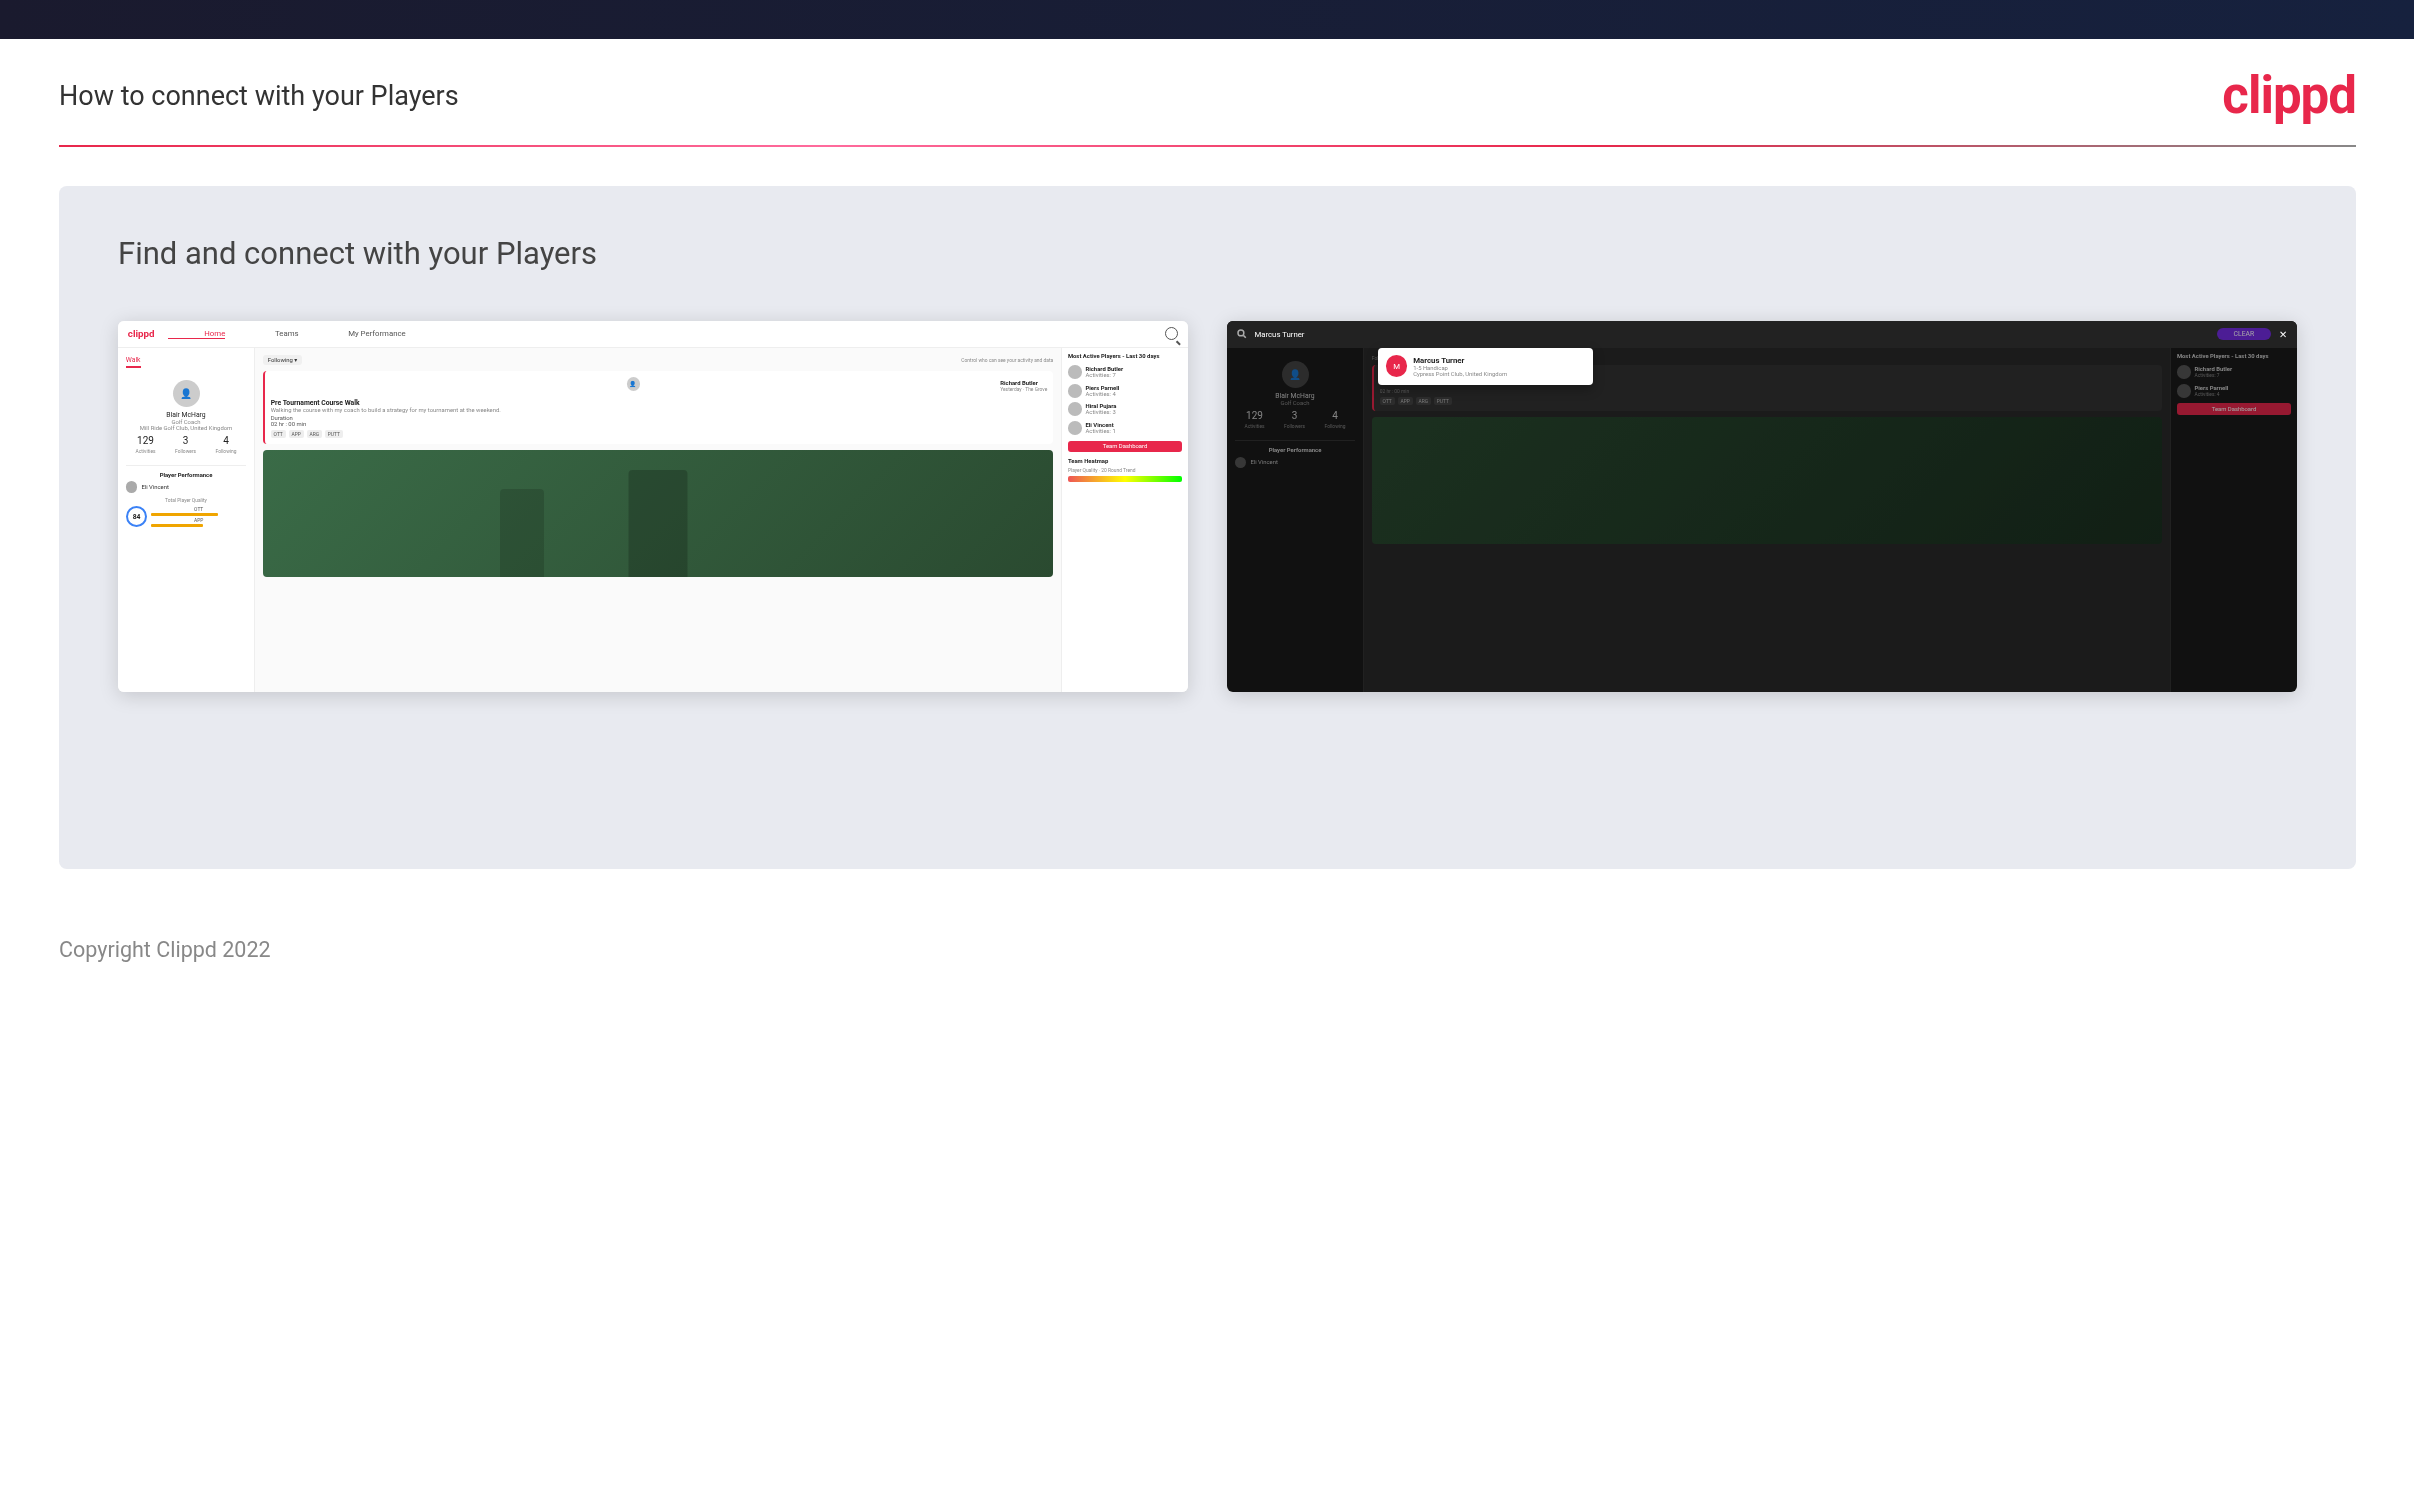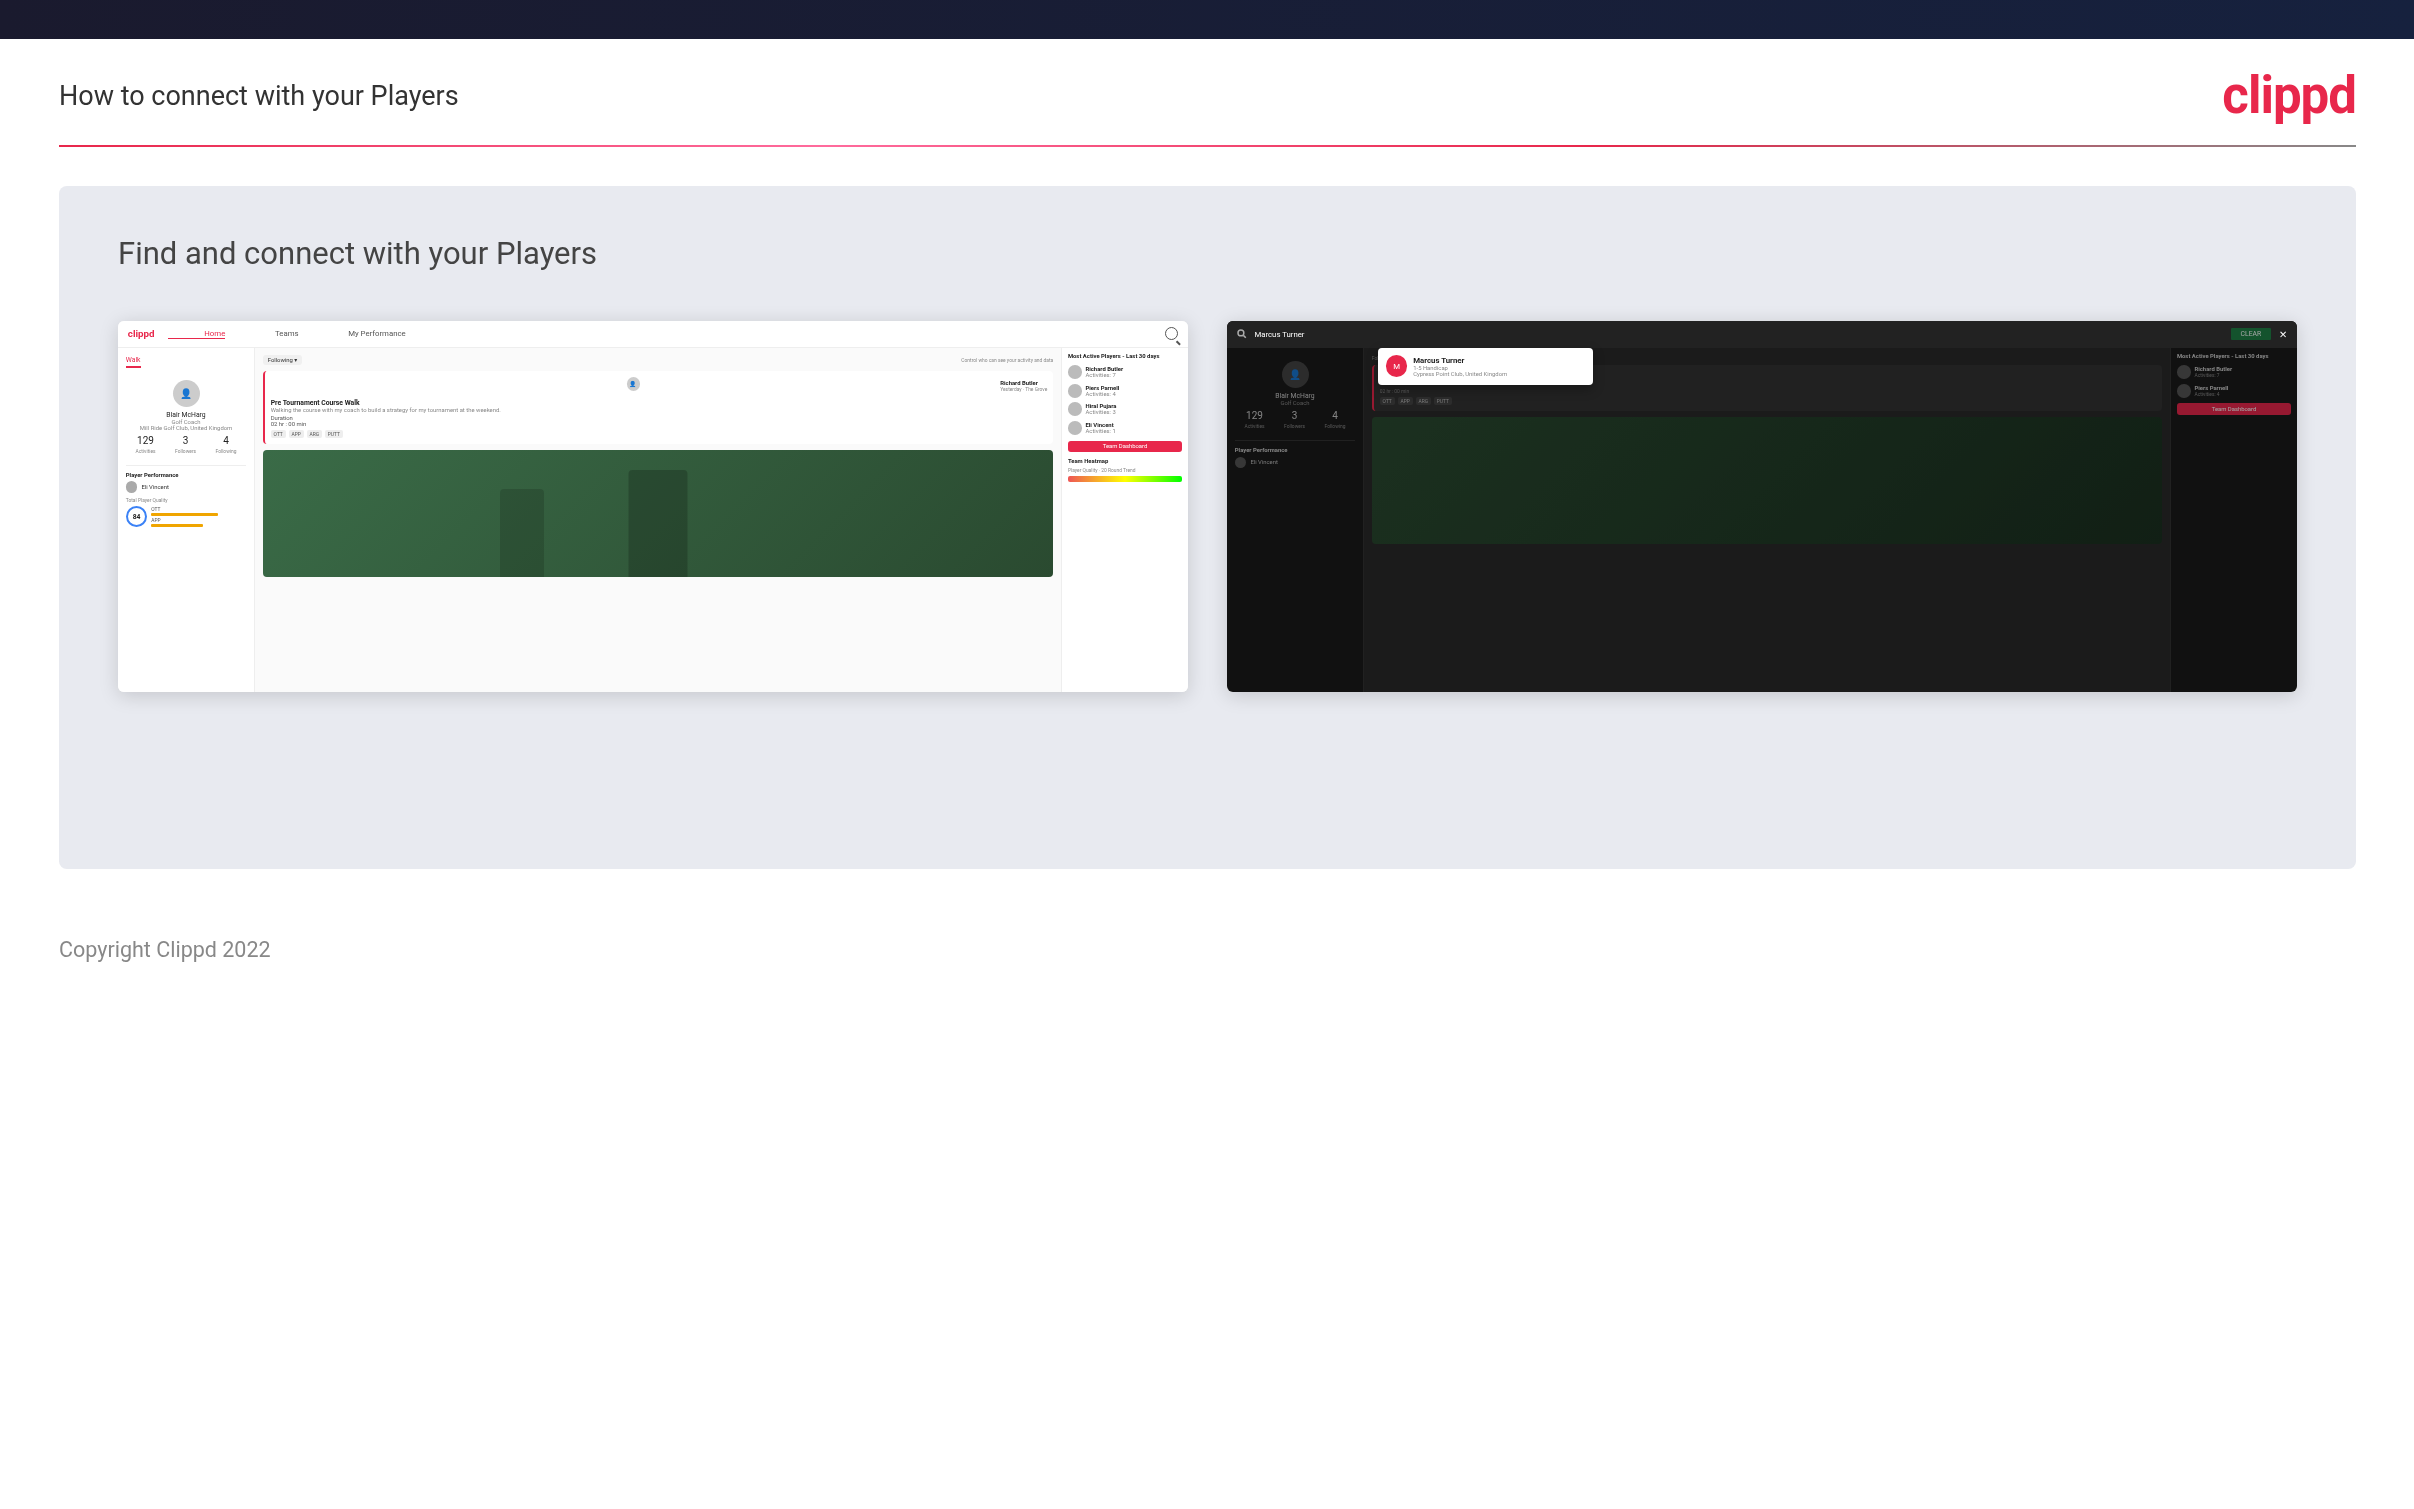--- a/index.html
+++ b/index.html
@@ -180,20 +180,21 @@
       font-weight: 400;
       color: #222;
       display: block;
     }
     .mini-stat-label {
       font-size: 4.9px;
       color: #888;
     }
     .mini-player-perf {
       margin-top: 5.9px;
+      text-align: center;
     }
     .mini-pp-title {
       font-size: 5.9px;
       font-weight: 700;
       color: #222;
       margin-bottom: 3.9px;
     }
     .mini-pp-select {
       display: flex;
       align-items: center;
@@ -329,23 +330,23 @@
       background: #222;
       display: flex;
       align-items: center;
       padding: 0 9.8px;
       gap: 7.8px;
       z-index: 10;
     }
     .mini-search-clear {
       font-size: 6.8px;
       color: #aaa;
-      background: #14532d;
-      padding: 2px 10px;
-      border-radius: 1px;
+      background: #4c1d95;
+      padding: 2px 17px;
+      border-radius: 6px;
     }
     .mini-search-close {
       font-size: 9.8px;
       color: #fff;
     }
     .mini-search-result {
       position: absolute;
       top: 27px;
       left: 151px;
       width: 215px;

